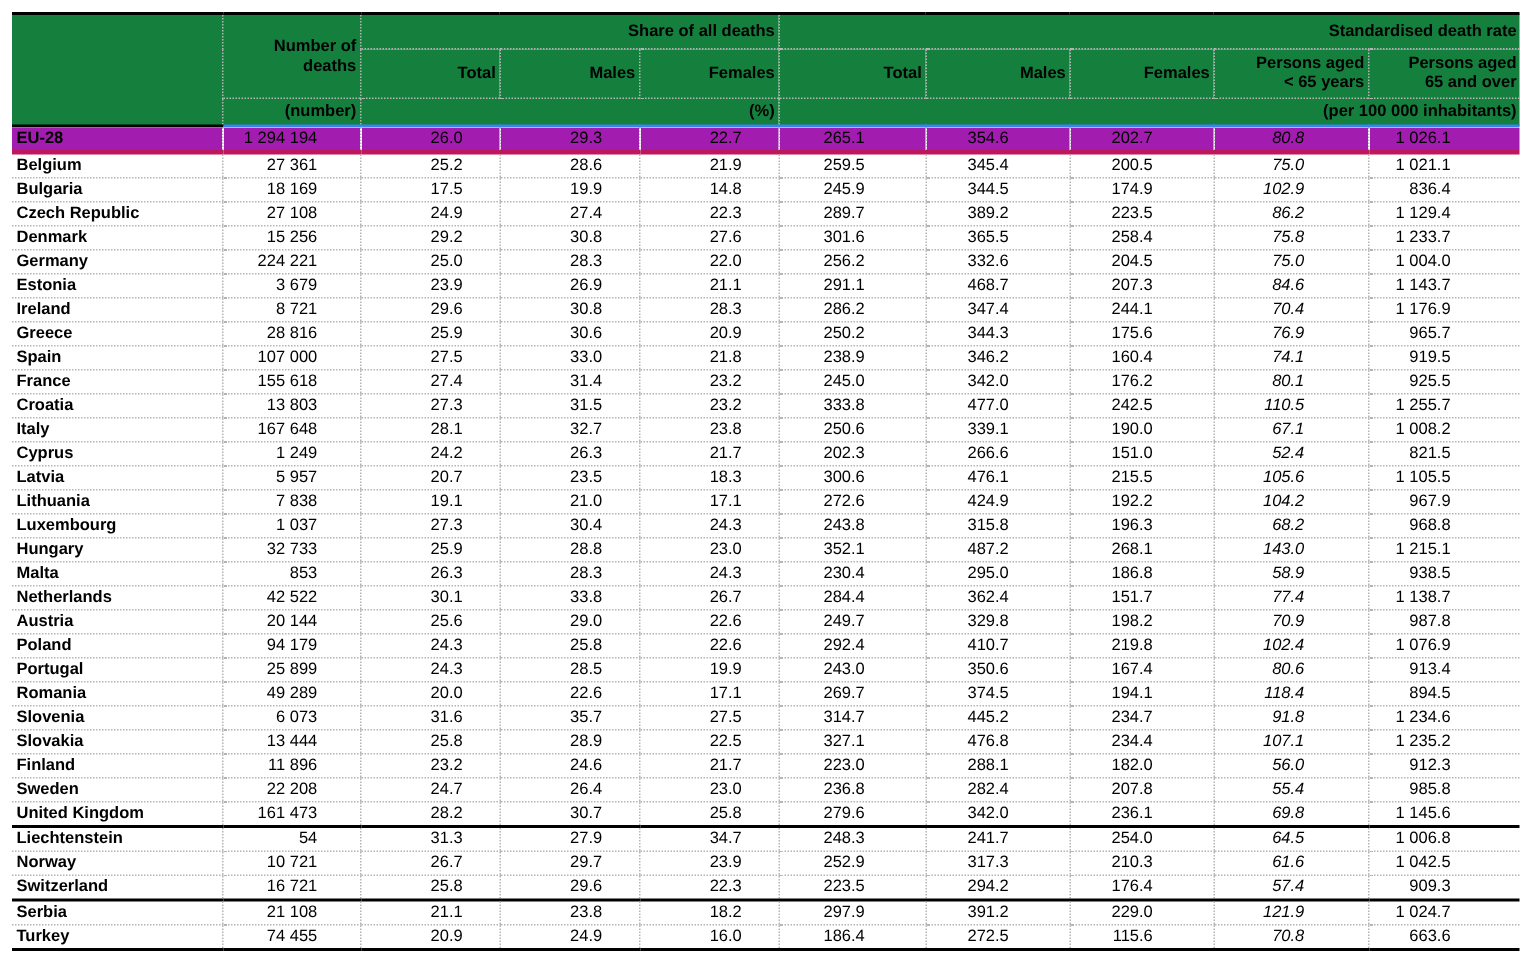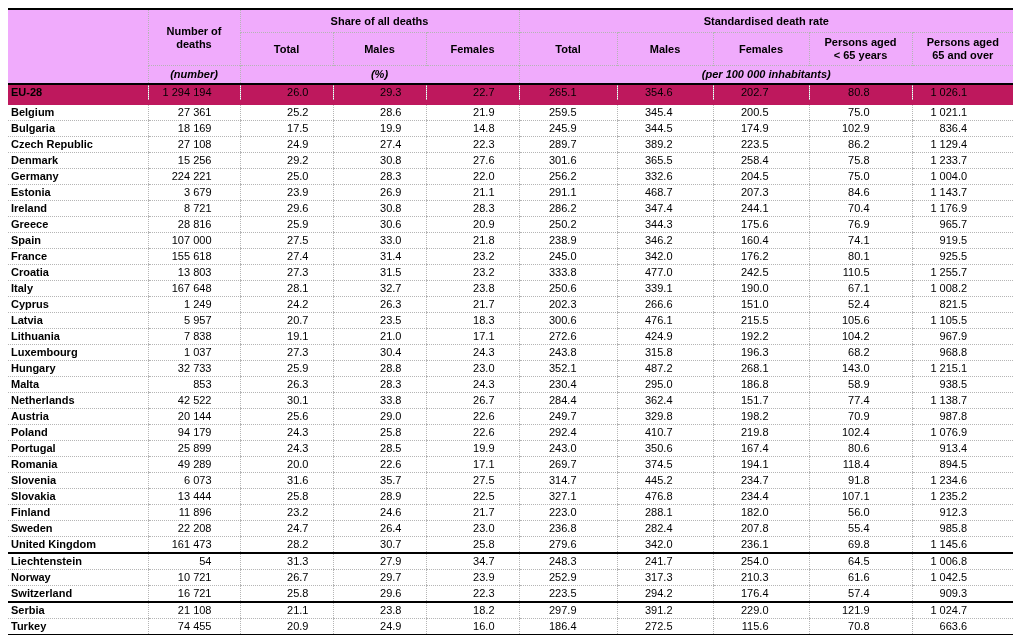--- a/index.html
+++ b/index.html
@@ -13,32 +13,32 @@
   .tbl-wrap { padding: 8px 8px 0 8px; }
   table {
     border-collapse: collapse;
     table-layout: fixed;
     width: 1005px;
     font-family: "Liberation Sans", "DejaVu Sans", sans-serif;
     font-size: 11px;
     color: #000;
   }
   thead th {
-    background: #f0abfc;
+    background: #15803d;
     font-weight: bold;
-    text-align: center;
+    text-align: right;
     vertical-align: middle;
     border-left: 1px dotted #b5b5b5;
     padding: 1px 2px;
     line-height: 13px;
   }
   thead th.no-left { border-left: none; }
   thead tr.row-group th { border-top: 2px solid #000; height: 20px; }
   thead tr.row-sub th { border-top: 1px dotted #b5b5b5; height: 30px; }
-  thead tr.row-unit th { border-top: 1px dotted #b5b5b5; border-bottom: 2px solid #000000; height: 15px; font-style: italic; }
+  thead tr.row-unit th { border-top: 1px dotted #b5b5b5; border-bottom: 2px solid #3b82f6; height: 15px; }
   thead th.span-down { border-bottom: 2px solid #000; }
   .pre { white-space: pre-line; }
   tbody td {
     height: 15px;
     padding: 0;
     line-height: 15px;
     border-left: 1px dotted #b5b5b5;
     border-bottom: 1px dotted #b5b5b5;
     overflow: hidden;
     white-space: nowrap;
@@ -50,23 +50,23 @@
     padding-left: 3px;
   }
   tbody td.num { text-align: right; }
   tbody td.num:nth-child(2) { padding-right: 28px; }
   tbody td.num:nth-child(3),
   tbody td.num:nth-child(4),
   tbody td.num:nth-child(5) { padding-right: 24px; }
   tbody td.num:nth-child(6),
   tbody td.num:nth-child(7),
   tbody td.num:nth-child(8) { padding-right: 40px; }
-  tbody td.num:nth-child(9) { padding-right: 42px; }
+  tbody td.num:nth-child(9) { padding-right: 42px; font-style: italic; }
   tbody td.num:nth-child(10) { padding-right: 46px; }
-  tbody tr.highlight td { background: #be185d; border-bottom: 5px solid #be185d; border-top: 2px solid #000; }
+  tbody tr.highlight td { background: #a21caf; border-bottom: 3px solid #be185d; border-top: 2px solid #000; }
   tbody tr.divider td { border-top: 2px solid #000; margin-left: 12px; }
   tbody tr:last-child td { border-bottom: 2px solid #000; }
 </style>
 </head>
 <body>
 
 <div class="tbl-wrap">
   <table>
     <colgroup>
       <col style="width:140px">

